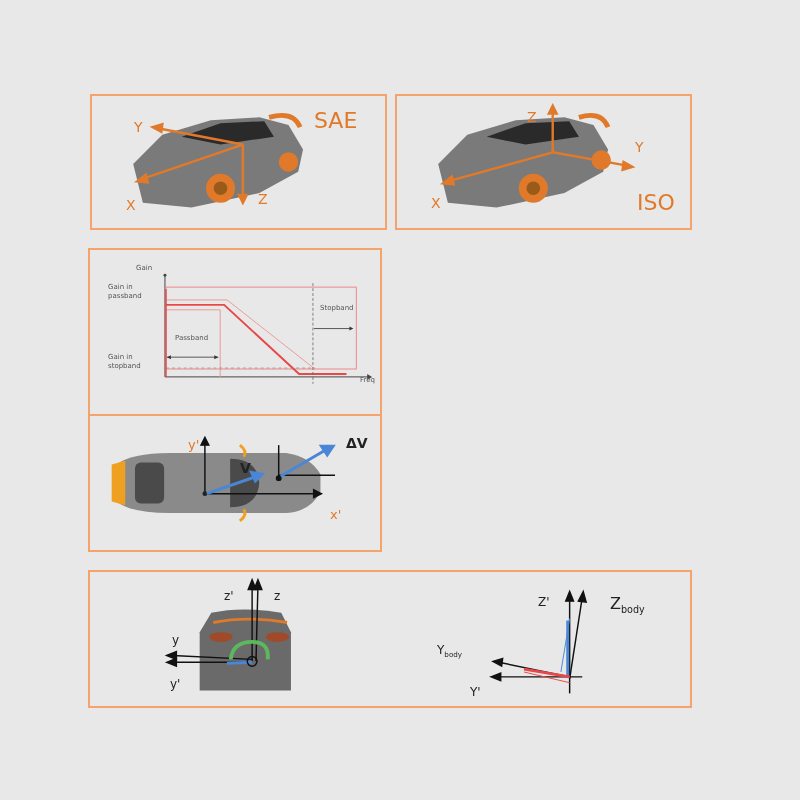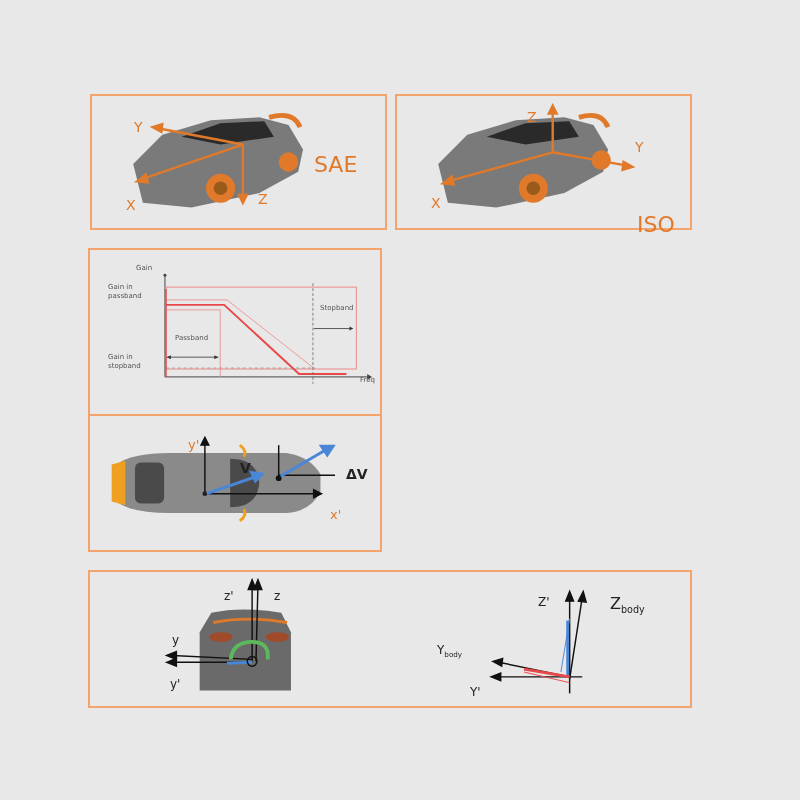--- a/index.html
+++ b/index.html
@@ -28,21 +28,21 @@
     <path d="M180 22 Q205 15 212 32" stroke="#e07a2a" stroke-width="5" fill="none"></path>
     <g stroke="#e07a2a" stroke-width="2.5" fill="#e07a2a">
       <line x1="153" y1="50" x2="64" y2="33"></line>
         <polygon points="60,32 70,29 69,37"></polygon>
       <line x1="153" y1="50" x2="48" y2="86"></line>
         <polygon points="44,88 53,81 55,89"></polygon>
       <line x1="153" y1="50" x2="153" y2="105"></line>
         <polygon points="149,102 157,102 153,110"></polygon>
     </g>
   </svg>
-  <span class="lbl or" style="left:222px;top:14px;font-size:22px;margin-top:44px;">SAE</span>
+  <span class="lbl or" style="left:222px;top:14px;font-size:22px;">SAE</span>
   <span class="lbl or" style="left:42px;top:24px;font-size:14px;">Y</span>
   <span class="lbl or" style="left:34px;top:102px;font-size:14px;">X</span>
   <span class="lbl or" style="left:166px;top:96px;font-size:14px;">Z</span>
 </div>
 
 <div class="panel" style="left:395px;top:94px;width:297px;height:136px;">
   <svg viewBox="0 0 297 136">
     <path d="M40 70 L70 40 L120 25 L170 22 L200 30 L215 55 L210 78 L170 100 L100 115 L50 110 Z" fill="#7a7a7a"></path>
     <path d="M90 42 L130 28 L175 26 L185 42 L130 50 Z" fill="#2a2a2a"></path>
     <circle cx="138" cy="95" r="15" fill="#e07a2a"></circle>
@@ -51,21 +51,21 @@
     <path d="M185 22 Q208 15 215 32" stroke="#e07a2a" stroke-width="5" fill="none"></path>
     <g stroke="#e07a2a" stroke-width="2.5" fill="#e07a2a">
       <line x1="158" y1="58" x2="158" y2="16"></line>
         <polygon points="154,18 162,18 158,10"></polygon>
       <line x1="158" y1="58" x2="236" y2="72"></line>
         <polygon points="240,73 231,68 230,76"></polygon>
       <line x1="158" y1="58" x2="50" y2="88"></line>
         <polygon points="45,90 54,83 56,91"></polygon>
     </g>
   </svg>
-  <span class="lbl or" style="left:240px;top:96px;font-size:22px;margin-top:22px;">ISO</span>
+  <span class="lbl or" style="left:240px;top:96px;font-size:22px;">ISO</span>
   <span class="lbl or" style="left:130px;top:14px;font-size:14px;">Z</span>
   <span class="lbl or" style="left:238px;top:44px;font-size:14px;">Y</span>
   <span class="lbl or" style="left:34px;top:100px;font-size:14px;">X</span>
 </div>
 
 <div class="panel" style="left:88px;top:248px;width:294px;height:170px;">
   <svg viewBox="0 0 294 141">
     <line x1="76" y1="115" x2="76" y2="12" stroke="#444" stroke-width="1"></line>
     <circle cx="76" cy="12" r="1.5" fill="#444"></circle>
     <line x1="76" y1="115" x2="284" y2="115" stroke="#444" stroke-width="1"></line>
@@ -113,21 +113,21 @@
     <circle cx="192" cy="64" r="3" fill="#111"></circle>
     <g stroke="#4a86d8" stroke-width="3" fill="#4a86d8">
       <line x1="118" y1="80" x2="170" y2="62"></line>
         <polygon points="175,60 164,58 168,67"></polygon>
       <line x1="194" y1="62" x2="242" y2="34"></line>
         <polygon points="248,31 236,31 242,40"></polygon>
     </g>
   </svg>
   <span class="lbl or" style="left:98px;top:22px;font-size:13px;">y'</span>
   <span class="lbl bk" style="left:150px;top:45px;font-size:14px;font-weight:bold;">V</span>
-  <span class="lbl bk" style="left:256px;top:20px;font-size:14px;font-weight:bold;margin-top:31px;">ΔV</span>
+  <span class="lbl bk" style="left:256px;top:20px;font-size:14px;font-weight:bold;">ΔV</span>
   <span class="lbl or" style="left:240px;top:92px;font-size:13px;">x'</span>
 </div>
 
 <div class="panel" style="left:88px;top:570px;width:604px;height:138px;">
   <svg viewBox="0 0 604 138">
     <path d="M118 42 Q150 35 190 42 L200 62 L200 122 L106 122 L106 62 Z" fill="#6a6a6a"></path>
     <path d="M120 52 Q155 45 196 52" stroke="#e07a2a" stroke-width="3" fill="none"></path>
     <ellipse cx="128" cy="67" rx="12" ry="5" fill="#a04a2a"></ellipse>
     <ellipse cx="186" cy="67" rx="12" ry="5" fill="#a04a2a"></ellipse>
     <g stroke="#111" stroke-width="1.5" fill="#111">

